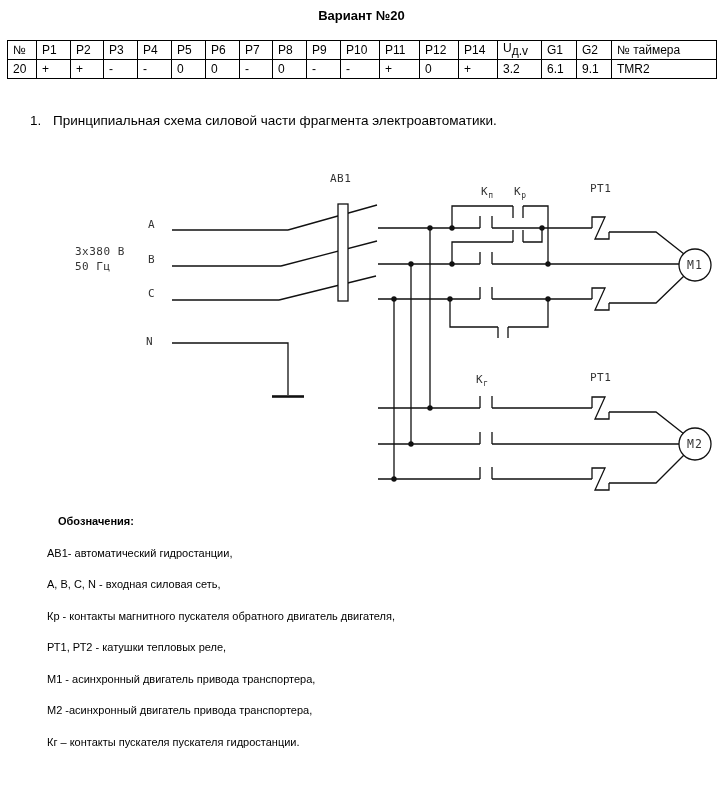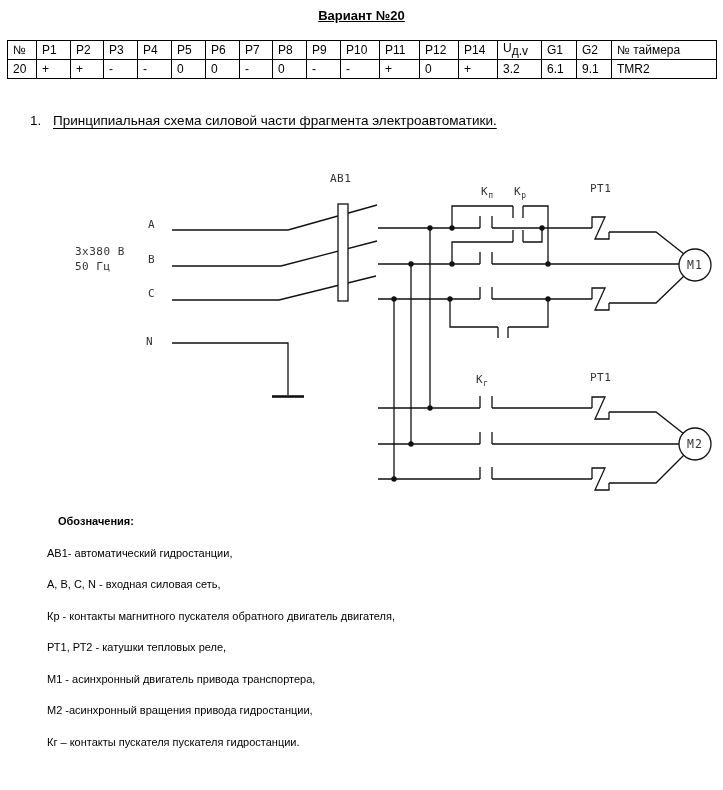--- a/index.html
+++ b/index.html
@@ -1,31 +1,31 @@
 <!DOCTYPE html>
 <html><head>
 <meta charset="utf-8">
 <style>
   html,body{margin:0;padding:0;}
   body{
     width:723px;height:790px;background:#fff;position:relative;
     font-family:"Liberation Sans",sans-serif;color:#000;overflow:hidden;
   }
   .abs{position:absolute;}
-  #doc-title{top:8px;left:0;width:723px;text-align:center;font-weight:bold;font-size:13px;text-decoration:underline;}
+  #doc-title{top:8px;left:0;width:723px;text-align:center;font-weight:bold;font-size:13px;}
   #variant-table{position:absolute;top:40px;left:7px;border-collapse:collapse;table-layout:fixed;}
   #variant-table td{
     border:1.5px solid #000;height:18px;padding:0 0 0 5px;
     font-size:12px;font-weight:normal;text-align:left;vertical-align:middle;line-height:1;
     white-space:nowrap;overflow:hidden;
   }
   #variant-table sub{font-size:12px;}
   #section-heading{top:113px;left:30px;font-size:13.5px;display:flex;}
   #section-heading .num{width:23px;}
-  #section-heading .ul{text-decoration:underline;text-underline-offset:3px;text-decoration-thickness:1.2px;}
+  #section-heading .ul{text-underline-offset:3px;text-decoration-thickness:1.2px;}
   #legend{top:506px;left:47px;width:660px;font-size:11px;line-height:31.5px;}
   #legend p{margin:0;}
   #legend .legend-heading{font-weight:bold;margin-left:11px;}
   #schematic{position:absolute;top:0;left:0;}
   #schematic text{
     font-family:"DejaVu Sans Mono",monospace;font-size:11px;fill:#333;
     letter-spacing:0.5px;stroke:none;
   }
   #schematic .motor-label{font-size:11.5px;letter-spacing:1px;text-anchor:middle;}
   #schematic .sub{font-size:8px;}
@@ -173,15 +173,15 @@
   </g>
 </svg>
 
 <div class="abs" id="legend">
   <p class="legend-heading">Обозначения:</p>
   <p>АВ1- автоматический гидростанции,</p>
   <p>А, В, С, N - входная силовая сеть,</p>
   <p>Кр - контакты магнитного пускателя обратного двигатель двигателя,</p>
   <p>РТ1, РТ2 - катушки тепловых реле,</p>
   <p>М1 - асинхронный двигатель привода транспортера,</p>
-  <p>М2 -асинхронный вращения привода гидростанции,</p>
+  <p>М2 -асинхронный двигатель привода транспортера,</p>
   <p>Кг – контакты пускателя пускателя гидростанции.</p>
 </div>
 
 </body></html>

